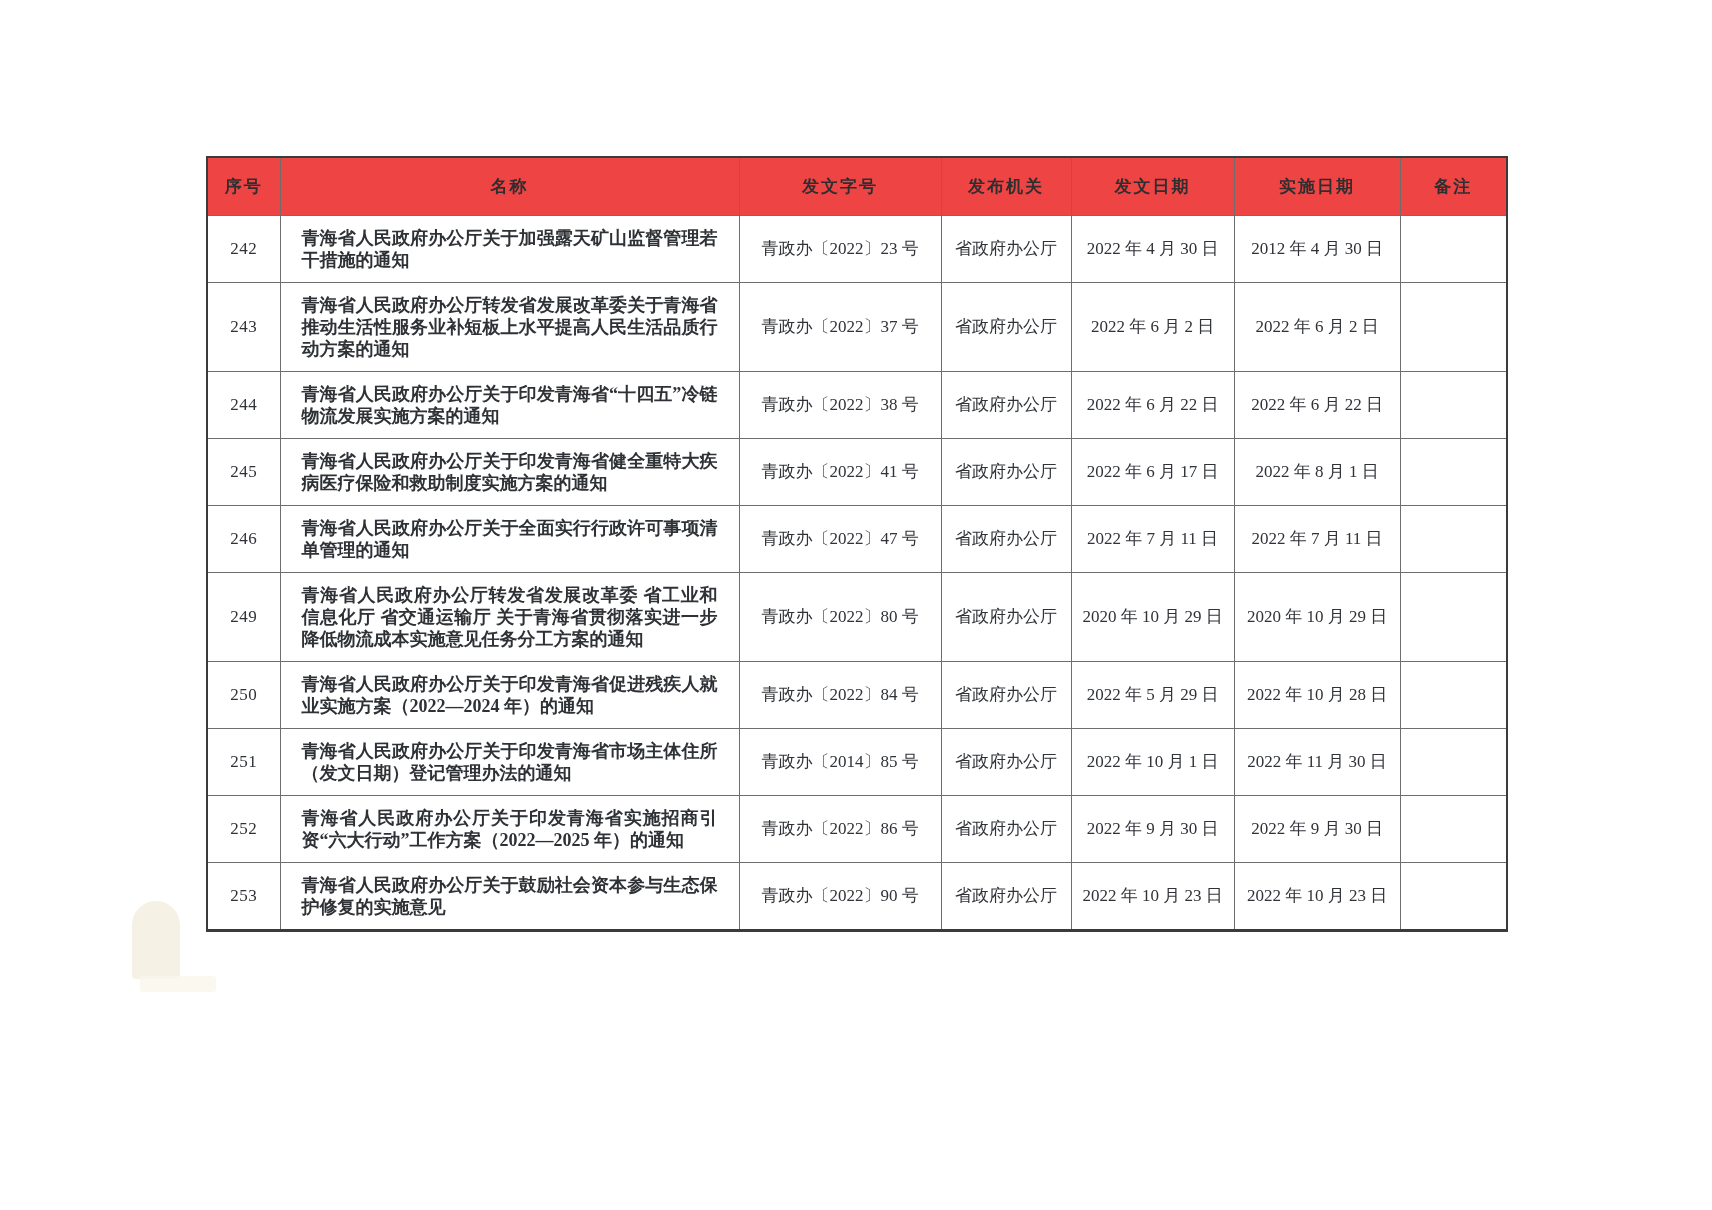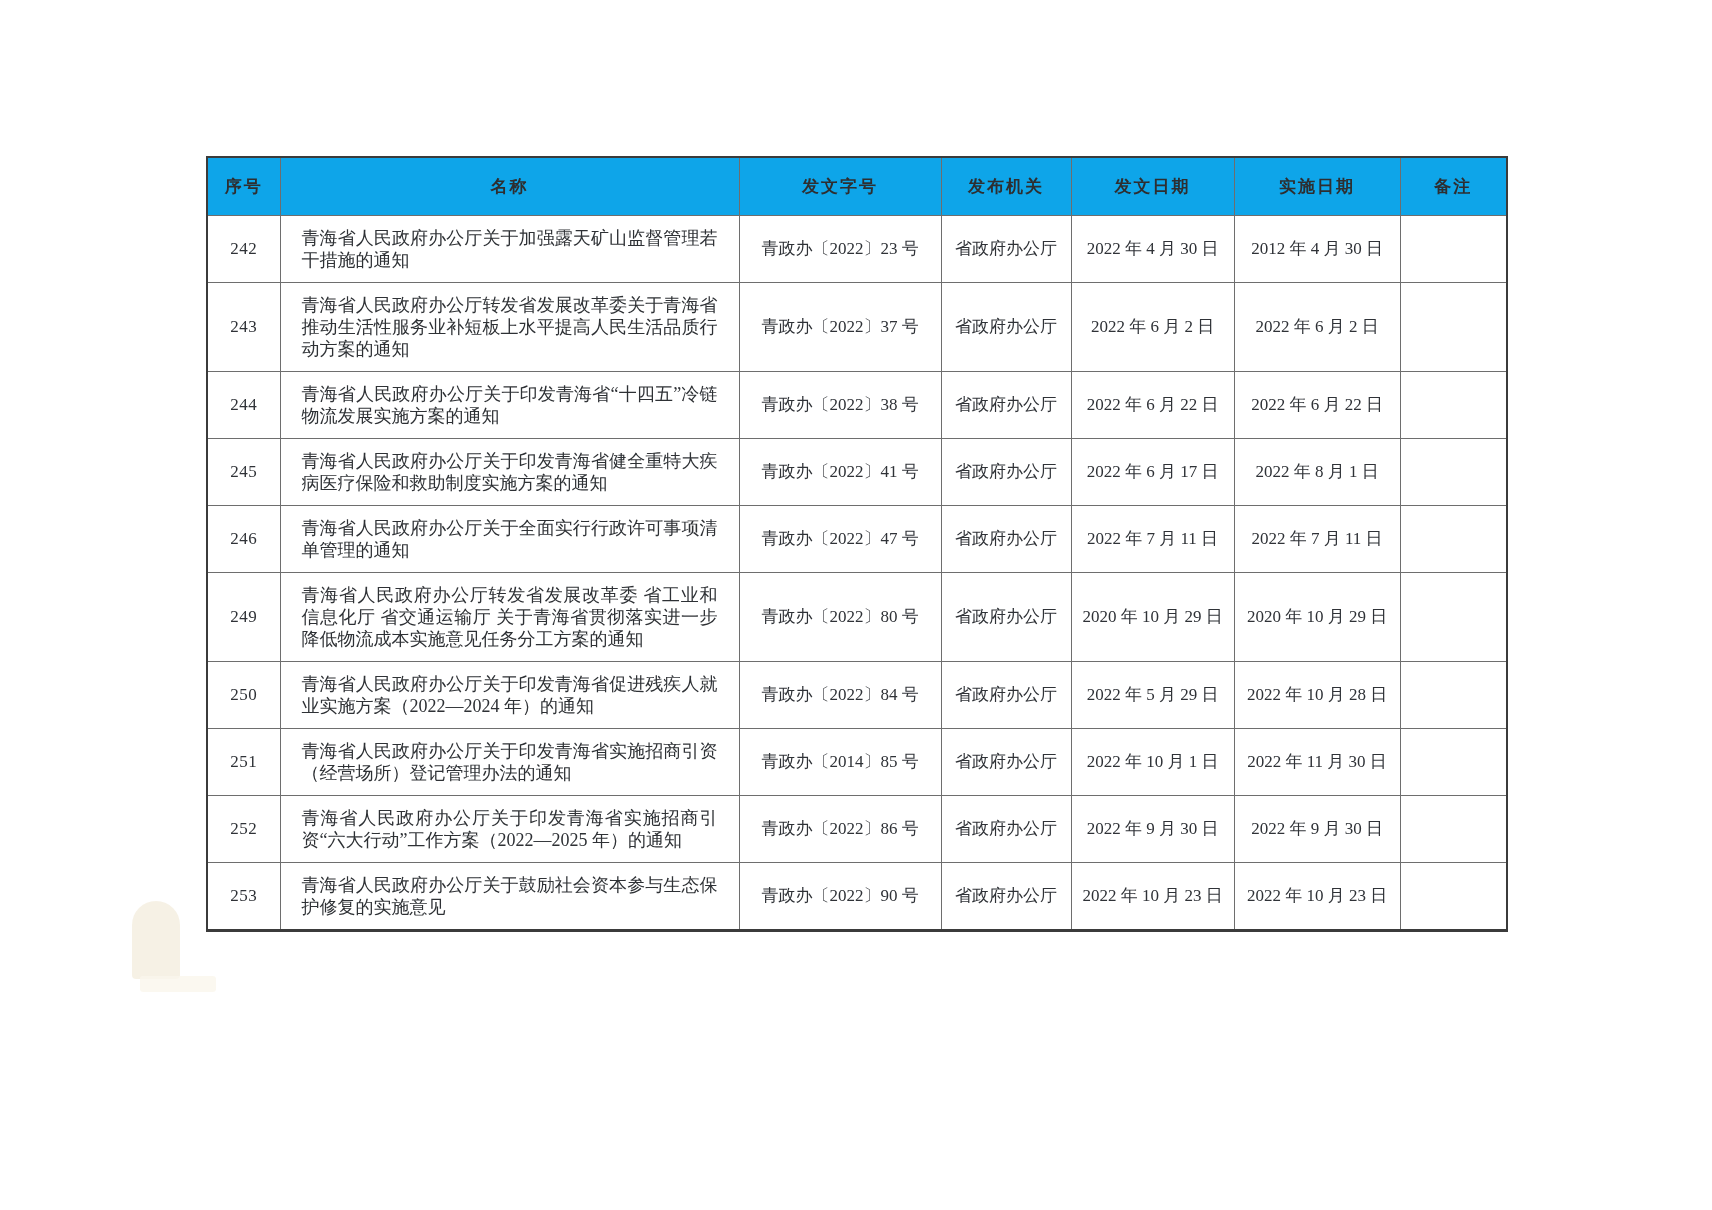--- a/index.html
+++ b/index.html
@@ -61,40 +61,41 @@
 
   .doc-table thead th {
     height: 55px;
     font-family: "Liberation Sans", "DejaVu Sans", sans-serif;
     font-weight: 700;
     font-size: 17px;
     color: #2e2e30;
     letter-spacing: 2px;
     text-align: center;
     vertical-align: middle;
-    background: #0ea5e9;
+    background: #ef4444;
   }
 
   .doc-table td {
     font-size: 17px;
     line-height: 22px;
     text-align: center;
     vertical-align: middle;
     padding: 11px 4px;
     color: #2f3237;
   }
 
   .doc-table td.col-index {
     font-size: 17px;
     letter-spacing: 0.5px;
   }
 
   .doc-table td.col-name {
     text-align: justify;
     padding: 11px 16px;
+    font-weight: bold;
   }
   .name-text {
     width: 416px;
     margin: 0 auto;
     font-size: 18px;
     line-height: 22px;
     text-align: justify;
     word-break: break-all;
     color: #2e3135;
   }
@@ -209,21 +210,21 @@
     </td>
     <td class="col-doc_no">青政办〔2022〕84 号</td>
     <td class="col-agency">省政府办公厅</td>
     <td class="col-issue_date">2022 年 5 月 29 日</td>
     <td class="col-effective_date">2022 年 10 月 28 日</td>
     <td class="col-remarks"></td>
   </tr>
         <tr>
     <td class="col-index">251</td>
     <td class="col-name">
-      <div class="name-text">青海省人民政府办公厅关于印发青海省实施招商引资（经营场所）登记管理办法的通知</div>
+      <div class="name-text">青海省人民政府办公厅关于印发青海省市场主体住所（发文日期）登记管理办法的通知</div>
     </td>
     <td class="col-doc_no">青政办〔2014〕85 号</td>
     <td class="col-agency">省政府办公厅</td>
     <td class="col-issue_date">2022 年 10 月 1 日</td>
     <td class="col-effective_date">2022 年 11 月 30 日</td>
     <td class="col-remarks"></td>
   </tr>
         <tr>
     <td class="col-index">252</td>
     <td class="col-name">

